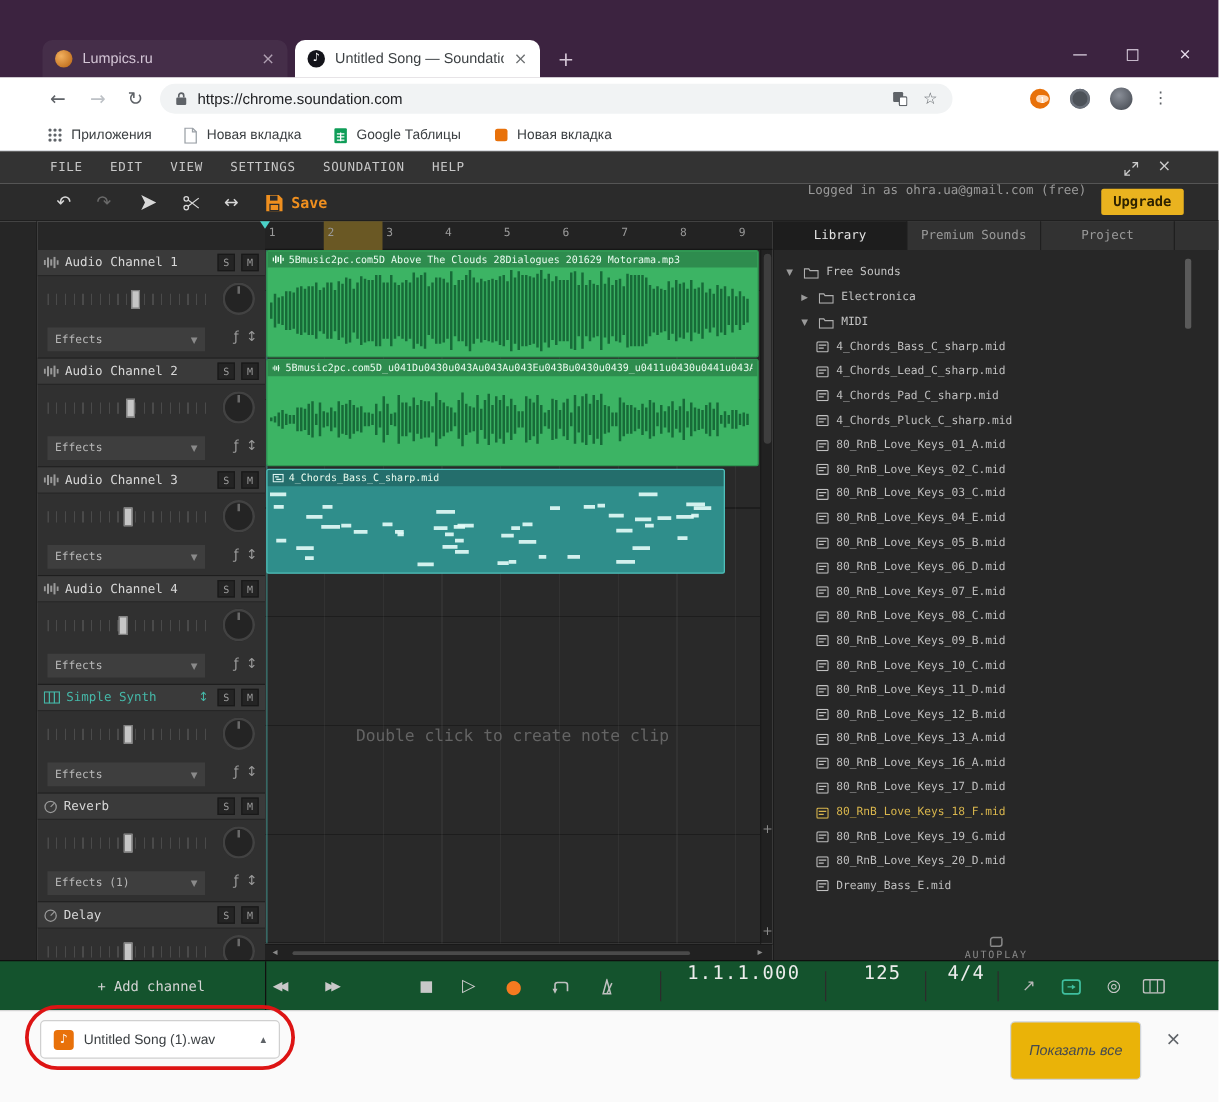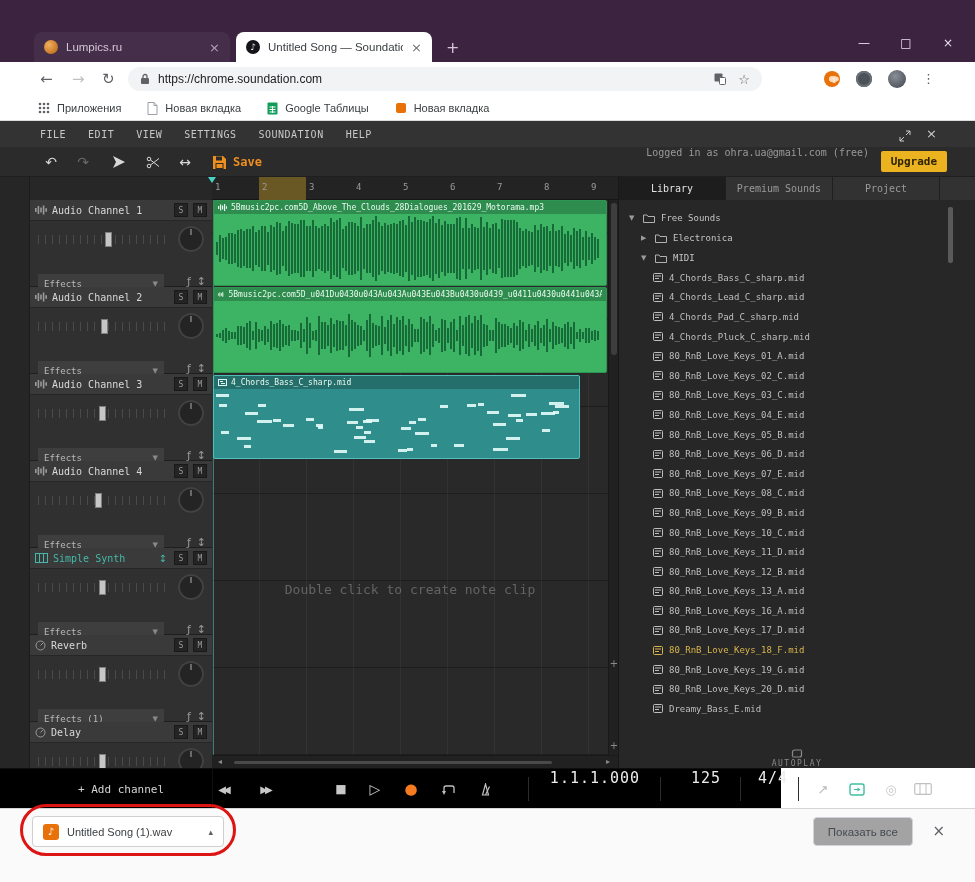--- a/index.html
+++ b/index.html
@@ -59,21 +59,21 @@
   .strip-name { flex:1; font:10px "DejaVu Sans Mono", monospace; color:#d8d8d8; white-space:nowrap; overflow:hidden; }
   .strip-name.teal { color:#45b8a8; }
   .sel-arrows { color:#45b8a8; font-size:10px; margin-right:2px; }
   .sm { width:14px; height:14px; background:#242424; border:1px solid #191919; color:#9a9a9a; font:8px "DejaVu Sans Mono", monospace; display:flex; align-items:center; justify-content:center; }
   .fader-row { position:relative; height:37px; }
   .ticks { position:absolute; left:8px; top:14px; width:128px; height:9px;
            background:repeating-linear-gradient(90deg,#4a4a4a 0 1px,transparent 1px 7px); }
   .fthumb { position:absolute; top:11px; width:7px; height:15px; background:#c6c6c6; border:1px solid #7e7e7e; }
   .knob { position:absolute; right:8px; top:5px; width:26px; height:26px; border-radius:50%; background:#242424; box-shadow:inset 0 0 0 2px #424242; }
   .knob i { position:absolute; left:12px; top:3px; width:2px; height:6px; background:#6a6a6a; }
-  .fx-row { position:relative; height:28px;margin-top:12px; }
+  .fx-row { position:relative; height:28px; }
   .fx-dd { position:absolute; left:8px; top:4px; width:126px; height:19px; background:#3e3e3e; display:flex; align-items:center; justify-content:space-between; padding:0 6px; }
   .fx-dd em { font:9px "DejaVu Sans Mono", monospace; font-style:normal; color:#b8b8b8; }
   .fx-dd .dd-caret { font-size:7px; color:#8a8a8a; }
   .fx-icons { position:absolute; right:6px; top:5px; display:flex; gap:6px; color:#9a9a9a; font-size:11px; }
 
   
   .ruler { position:absolute; left:212px; top:177px; width:406px; height:23px; background:#232323; border-bottom:1px solid #161616; }
   .barnum { position:absolute; top:5px; font:9px "DejaVu Sans Mono", monospace; color:#9a9a9a; }
   .loopblock { position:absolute; left:47px; top:0; width:47px; height:23px; background:#6a5824; }
   .ruler-flag { position:absolute; left:-4px; top:0; width:0; height:0; border-left:4px solid transparent; border-right:4px solid transparent; border-top:6px solid #4ad2c8; }
@@ -112,35 +112,35 @@
   .lib-body { position:absolute; left:0; right:0; top:23px; bottom:20px; overflow:hidden; padding-top:8px; }
   .lib-row { height:20px; display:flex; align-items:center; gap:6px; font:9px "DejaVu Sans Mono", monospace; color:#c4c4c4; }
   .lib-file { height:19.6px; display:flex; align-items:center; gap:6px; font:9px "DejaVu Sans Mono", monospace; color:#bfbfbf; padding-left:34px; }
   .lib-file.sel { color:#d9b64d; }
   .caret { font-size:7px; color:#9a9a9a; width:8px; }
   .lib-footer { position:absolute; left:0; right:0; bottom:0; height:20px; display:flex; align-items:center; justify-content:space-between; padding:0 12px;flex-direction:column; }
   .autoplay { font:8px "DejaVu Sans Mono", monospace; letter-spacing:1.5px; color:#8a8a8a; }
   .lib-scroll { position:absolute; right:22px; top:30px; width:5px; height:56px; background:#5a5a5a; border-radius:2px; }
 
   
-  .transport { position:absolute; left:0; top:768px; width:781px; height:40px; background:#000000; border-top:1px solid #0f0f0f; }
+  .transport { position:absolute; left:0; top:768px; width:975px; height:40px; background:#14532d; border-top:1px solid #0f0f0f; }
   .addch { position:absolute; left:30px; top:0; width:182px; height:40px; display:flex; align-items:center; justify-content:center; font:11px "DejaVu Sans Mono", monospace; color:#d5d5d5; }
   .tsep { position:absolute; top:0; width:1px; height:40px; background:#101010; }
   .tsep2 { position:absolute; top:8px; width:1px; height:24px; background:#2c2c2c; }
   .bt { position:absolute; top:0; height:40px; width:34px; display:flex; align-items:center; justify-content:center; color:#c8c8c8; font-family:"DejaVu Sans", sans-serif; }
   .t-time { position:absolute; top:0; line-height:40px; text-align:center; font:15px "DejaVu Sans Mono", monospace; color:#ececec; letter-spacing:1px; }
 
   
   .shelf { position:absolute; left:0; top:808px; width:975px; height:74px; background:#fafafa; border-top:1px solid #d5d5d5; }
   .chip { position:absolute; left:32px; top:7px; width:192px; height:31px; background:#fff; border:1px solid #d0d0d0; border-radius:4px; display:flex; align-items:center; gap:8px; padding:0 10px; }
   .chip-icon { width:16px; height:16px; border-radius:3px; background:#e8710a; color:#fff; font-size:10px; display:flex; align-items:center; justify-content:center; flex:0 0 16px; }
   .chip-label { font-size:11px; color:#3c4043; white-space:nowrap; overflow:hidden; flex:1; }
   .chip-caret { color:#5f6368; font-size:9px; }
   .oval { position:absolute; left:20px; top:-5px; width:216px; height:52px; border:3px solid #dd1414; border-radius:26px; pointer-events:none; }
-  .showall { position:absolute; right:62px; top:8px; height:29px; padding:0 14px; background:#a3a3a3; border:1px solid #d0d4d9; border-radius:4px; display:flex; align-items:center; font-size:11.5px; color:#454a50; }
+  .showall { position:absolute; right:62px; top:8px; height:47px; padding:0 14px; background:#eab308; border:1px solid #d0d4d9; border-radius:4px; display:flex; align-items:center; font-size:11.5px; color:#454a50;font-style:italic; }
   .shelf-close { position:absolute; right:30px; top:0; line-height:45px; color:#5f6368; font-size:15px; }
 </style>
 </head>
 <body>
 
 <div class="screen">
 
   <div class="titlebar">
     <div class="tab t1">
       <span class="fav fav-lumpics"></span>

